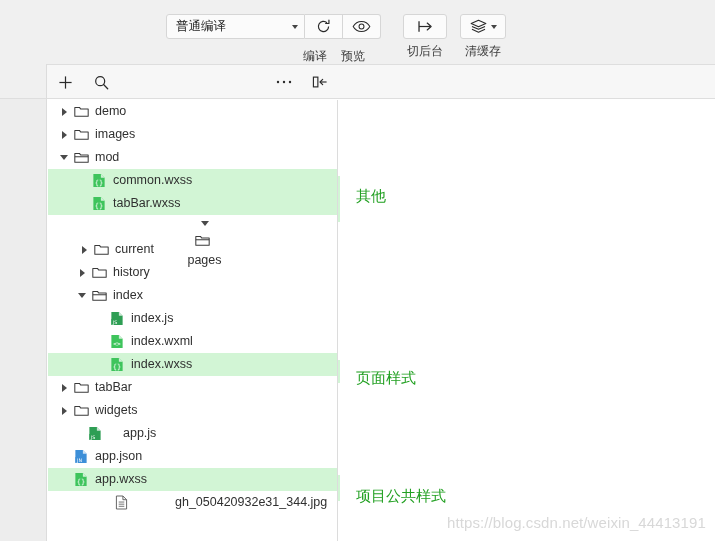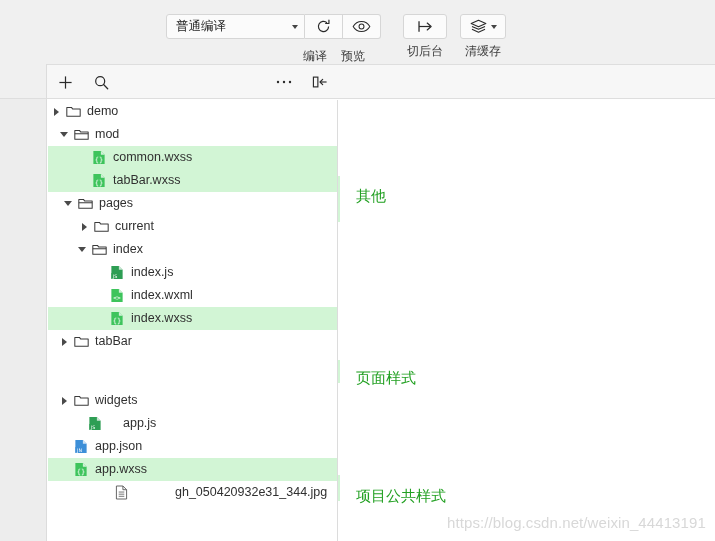--- a/index.html
+++ b/index.html
@@ -297,33 +297,44 @@
   </div>
 
   <div class="right-pane"></div>
 
   <div style="position:absolute; left:338px; top:176px; width:2px; height:46px; background:#d2f5d5;"></div>
   <div style="position:absolute; left:338px; top:360px; width:2px; height:23px; background:#d2f5d5;"></div>
   <div style="position:absolute; left:338px; top:475px; width:2px; height:26px; background:#d2f5d5;"></div>
 
   <div class="tree-panel">
     <div id="tree-root">
-        <div class="tree-row" style="padding-left: 0;">
+        <div class="tree-row" style="padding-left: 8px;">
           <span class="twisty">
             <span class="tri-right"></span>
           </span>
           <span class="ficon">
             <svg width="15" height="13" viewBox="0 0 16 14">
               <path d="M0.8 12.2 V2.6 h5 l1.4 1.8 h8 v7.8 z" fill="none" stroke="#3a3a3a" stroke-width="1.1" stroke-linejoin="round"></path>
             </svg>
           </span>
           <span class="node-label">demo</span>
         </div>
         <div class="tree-row" style="padding-left: 8px;">
           <span class="twisty">
+            <span class="tri-right"></span>
+          </span>
+          <span class="ficon">
+            <svg width="15" height="13" viewBox="0 0 16 14">
+              <path d="M0.8 12.2 V2.6 h5 l1.4 1.8 h8 v7.8 z" fill="none" stroke="#3a3a3a" stroke-width="1.1" stroke-linejoin="round"></path>
+            </svg>
+          </span>
+          <span class="node-label">images</span>
+        </div>
+        <div class="tree-row" style="padding-left: 8px;">
+          <span class="twisty">
             <span class="tri-down"></span>
           </span>
           <span class="ficon">
             <svg width="15" height="13" viewBox="0 0 16 14">
               <path d="M0.8 12.2 V2.6 h5 l1.4 1.8 h8 v7.8 z" fill="none" stroke="#3a3a3a" stroke-width="1.1" stroke-linejoin="round"></path>
               <line x1="0.8" y1="6.2" x2="15.2" y2="6.2" stroke="#3a3a3a" stroke-width="1.1"></line>
             </svg>
           </span>
           <span class="node-label">mod</span>
         </div>
@@ -342,21 +353,21 @@
           <span class="twisty"></span>
           <span class="ficon">
             <svg width="14" height="15" viewBox="0 0 14 16">
               <path d="M1 1 h8 l4 4 v10 h-12 z" fill="#3ec45c"></path>
               <path d="M9 1 l4 4 h-4 z" fill="#ffffff" opacity="0.75"></path>
               <text x="7" y="13" font-size="7.5" fill="#ffffff" text-anchor="middle" font-family="DejaVu Sans Mono, monospace">{}</text>
             </svg>
           </span>
           <span class="node-label">tabBar.wxss</span>
         </div>
-        <div class="tree-row" style="padding-left: 12px;">
+        <div class="tree-row" style="padding-left: 24px; flex-direction: column;">
           <span class="twisty">
             <span class="tri-down"></span>
           </span>
           <span class="ficon">
             <svg width="15" height="13" viewBox="0 0 16 14">
               <path d="M0.8 12.2 V2.6 h5 l1.4 1.8 h8 v7.8 z" fill="none" stroke="#3a3a3a" stroke-width="1.1" stroke-linejoin="round"></path>
               <line x1="0.8" y1="6.2" x2="15.2" y2="6.2" stroke="#3a3a3a" stroke-width="1.1"></line>
             </svg>
           </span>
           <span class="node-label">pages</span>
@@ -364,20 +375,31 @@
         <div class="tree-row" style="padding-left: 28px;">
           <span class="twisty">
             <span class="tri-right"></span>
           </span>
           <span class="ficon">
             <svg width="15" height="13" viewBox="0 0 16 14">
               <path d="M0.8 12.2 V2.6 h5 l1.4 1.8 h8 v7.8 z" fill="none" stroke="#3a3a3a" stroke-width="1.1" stroke-linejoin="round"></path>
             </svg>
           </span>
           <span class="node-label">current</span>
+        </div>
+        <div class="tree-row" style="padding-left: 26px;">
+          <span class="twisty">
+            <span class="tri-right"></span>
+          </span>
+          <span class="ficon">
+            <svg width="15" height="13" viewBox="0 0 16 14">
+              <path d="M0.8 12.2 V2.6 h5 l1.4 1.8 h8 v7.8 z" fill="none" stroke="#3a3a3a" stroke-width="1.1" stroke-linejoin="round"></path>
+            </svg>
+          </span>
+          <span class="node-label">history</span>
         </div>
         <div class="tree-row" style="padding-left: 26px;">
           <span class="twisty">
             <span class="tri-down"></span>
           </span>
           <span class="ficon">
             <svg width="15" height="13" viewBox="0 0 16 14">
               <path d="M0.8 12.2 V2.6 h5 l1.4 1.8 h8 v7.8 z" fill="none" stroke="#3a3a3a" stroke-width="1.1" stroke-linejoin="round"></path>
               <line x1="0.8" y1="6.2" x2="15.2" y2="6.2" stroke="#3a3a3a" stroke-width="1.1"></line>
             </svg>
@@ -422,21 +444,21 @@
           <span class="twisty">
             <span class="tri-right"></span>
           </span>
           <span class="ficon">
             <svg width="15" height="13" viewBox="0 0 16 14">
               <path d="M0.8 12.2 V2.6 h5 l1.4 1.8 h8 v7.8 z" fill="none" stroke="#3a3a3a" stroke-width="1.1" stroke-linejoin="round"></path>
             </svg>
           </span>
           <span class="node-label">tabBar</span>
         </div>
-        <div class="tree-row" style="padding-left: 8px; margin-top: 36px;">
+        <div class="tree-row" style="padding-left: 8px;">
           <span class="twisty">
             <span class="tri-right"></span>
           </span>
           <span class="ficon">
             <svg width="15" height="13" viewBox="0 0 16 14">
               <path d="M0.8 12.2 V2.6 h5 l1.4 1.8 h8 v7.8 z" fill="none" stroke="#3a3a3a" stroke-width="1.1" stroke-linejoin="round"></path>
             </svg>
           </span>
           <span class="node-label">widgets</span>
         </div>

